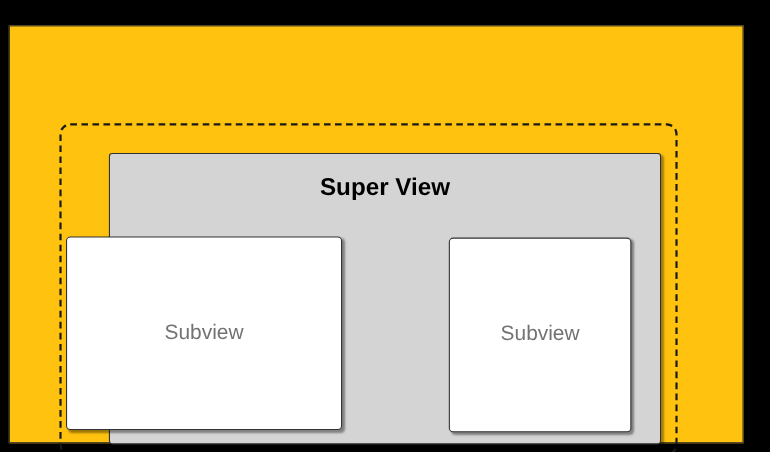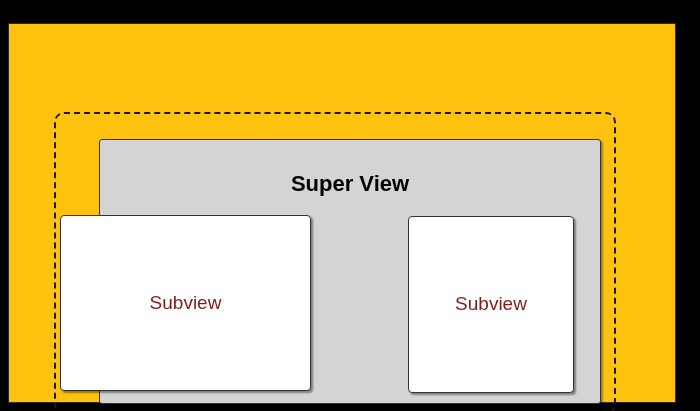--- a/index.html
+++ b/index.html
@@ -68,21 +68,21 @@
     height: 265px;
     background: #D4D4D4;
     border: 1px solid #333333;
     border-radius: 3px;
     box-sizing: border-box;
     box-shadow: 2px 2px 2px rgba(0,0,0,0.35);
   }
   .superview-label {
     position: absolute;
     left: 0;
-    top: 32px;
+    top: 18px;
     width: 100%;
     text-align: center;
     font-size: 22px;
     font-weight: bold;
     color: #000000;
     line-height: 1.1;
   }
 
   
   .subview {
@@ -92,21 +92,21 @@
     border-radius: 4px;
     box-sizing: border-box;
     box-shadow: 2px 2px 2px rgba(0,0,0,0.4);
     display: flex;
     align-items: center;
     justify-content: center;
   }
   .subview-label {
     font-size: 19px;
     font-weight: normal;
-    color: #7f1d1d;
+    color: #737373;
     line-height: 1.1;
   }
 
   .subview-left {
     left: 51px;
     top: 191px;
     width: 251px;
     height: 176px;
   }
   .subview-right {

